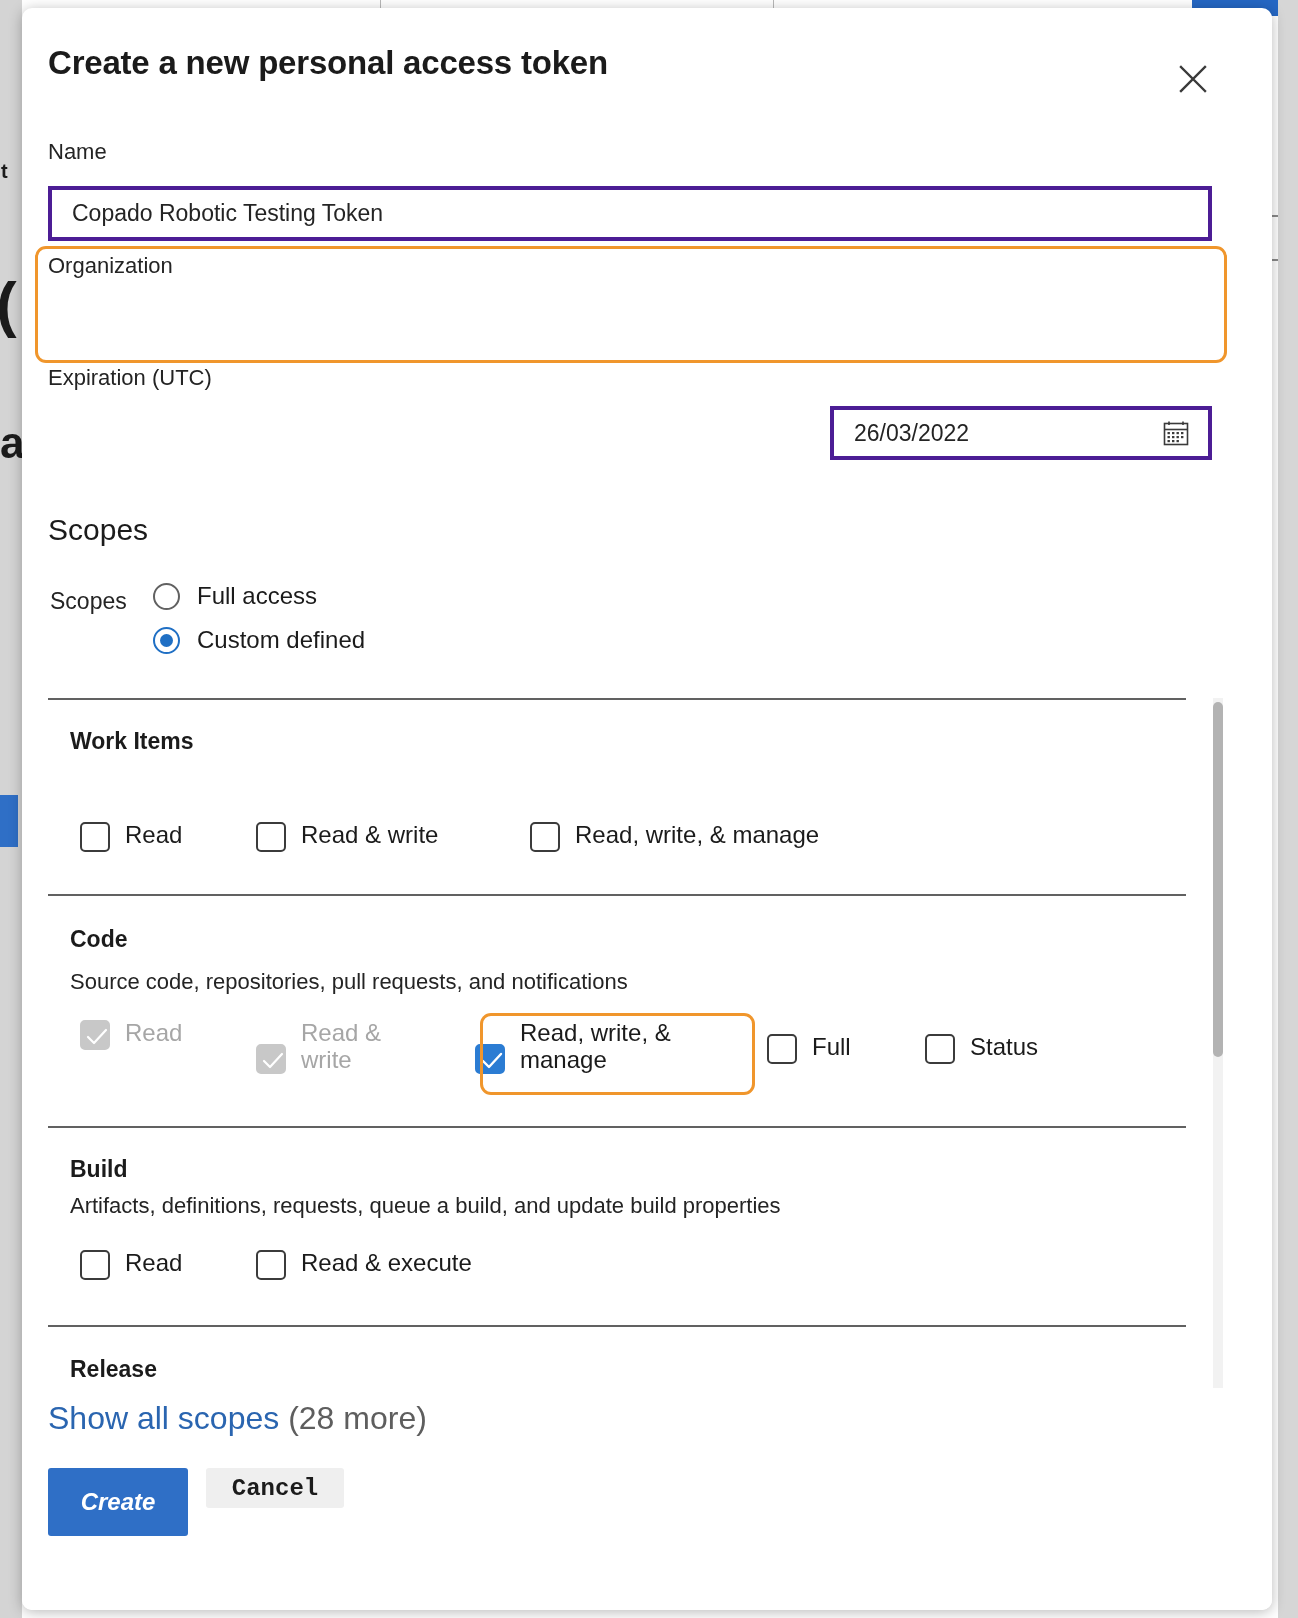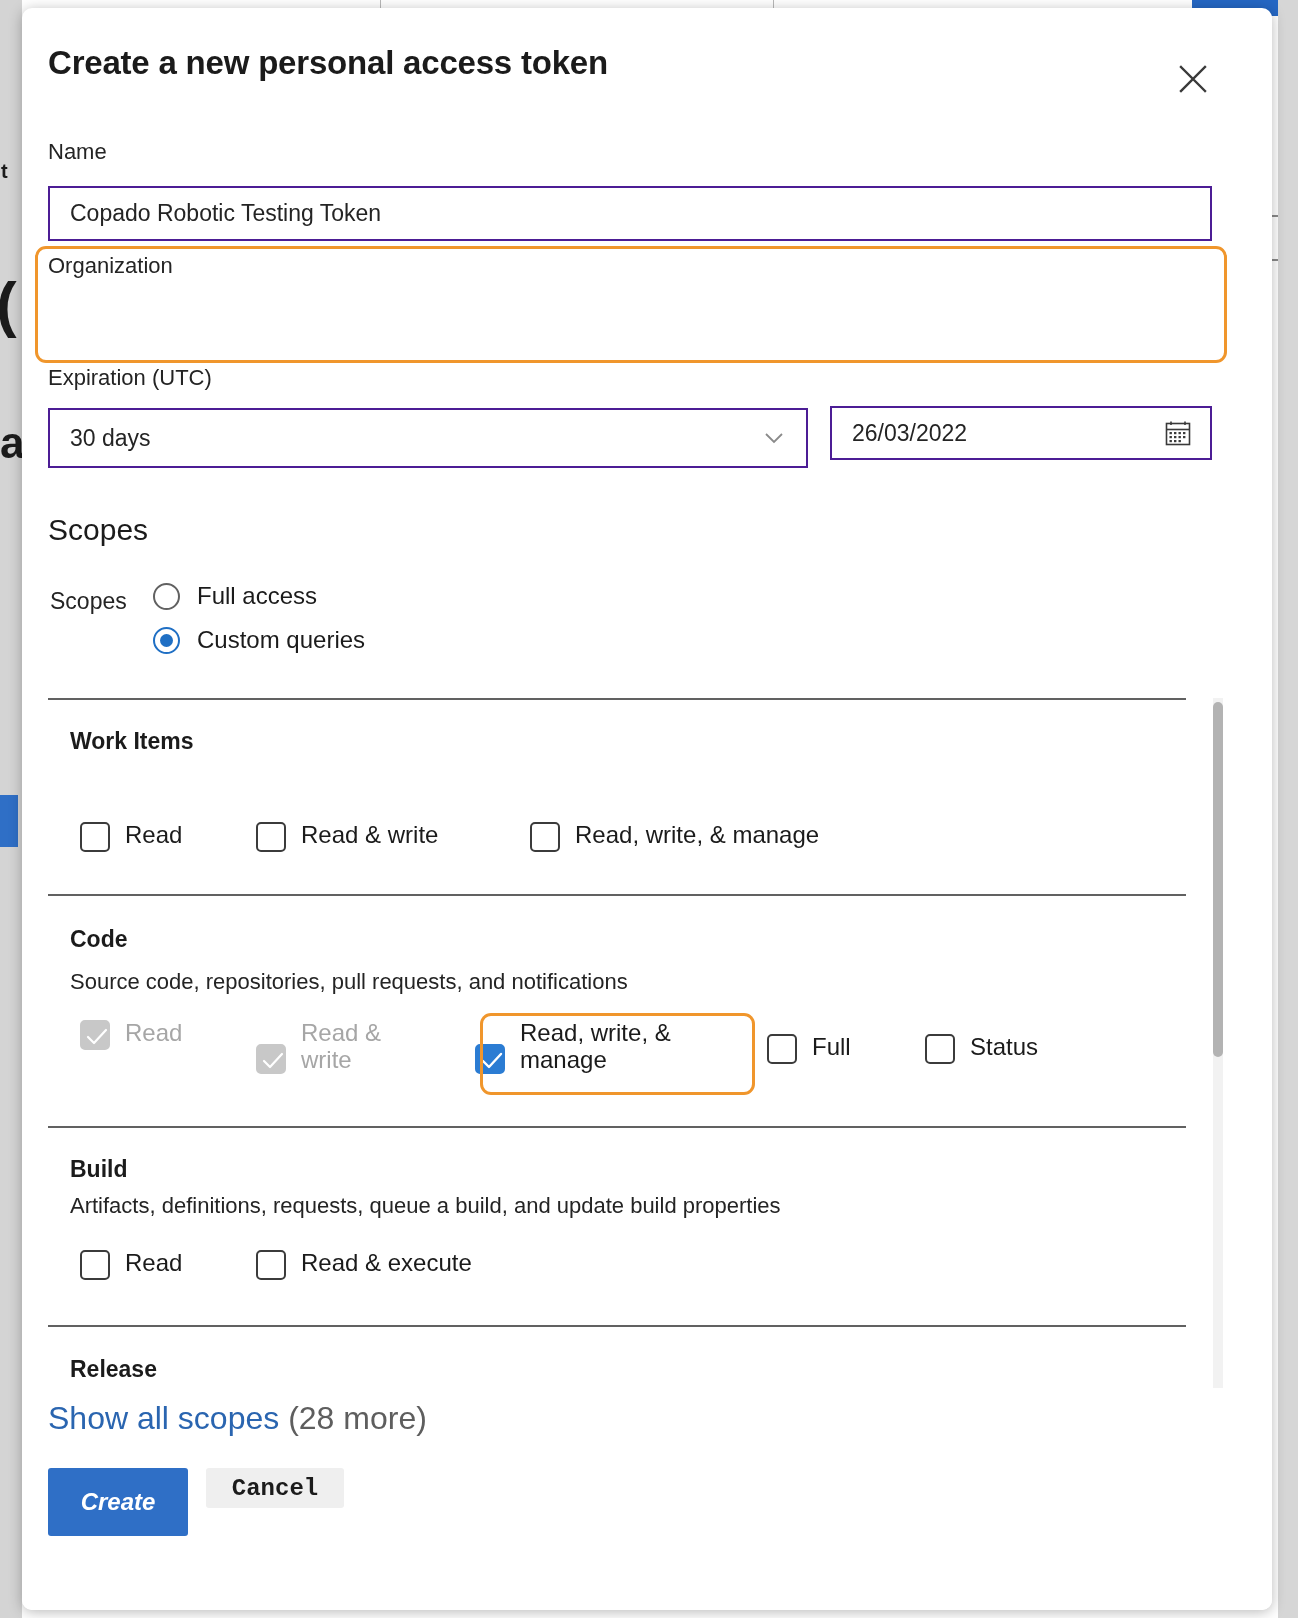--- a/index.html
+++ b/index.html
@@ -41,21 +41,21 @@
     display:flex;align-items:center;justify-content:center;cursor:pointer;
     background:transparent;border:none;padding:0;
   }
   .close-btn svg{display:block;}
 
   .field-label{
     position:absolute;font-size:22px;color:#242424;font-weight:400;
   }
   .textbox{
     position:absolute;box-sizing:border-box;
-    border:2px solid #4c1d95;background:#ffffff;
+    border:4px solid #4c1d95;background:#ffffff;
     display:flex;align-items:center;
     font-size:23px;color:#242424;
   }
   .textbox .val{padding-left:20px;}
   .chev{
     position:absolute;right:20px;top:50%;transform:translateY(-50%);
     width:24px;height:24px;
   }
   .cal{
     position:absolute;right:18px;top:50%;transform:translateY(-50%);
@@ -161,28 +161,20 @@
 
   <div class="field-label" style="left:26px;top:131px;">Name</div>
   <div class="textbox" style="left:26px;top:178px;width:1164px;height:55px;">
     <span class="val">Copado Robotic Testing Token</span>
   </div>
 
   <div class="field-label" style="left:26px;top:245px;">Organization</div>
   <div class="hl-box" style="left:13px;top:238px;width:1192px;height:117px;"></div>
 
   <div class="field-label" style="left:26px;top:357px;">Expiration (UTC)</div>
-  <div class="textbox" style="left:26px;top:400px;width:760px;height:60px;">
-    <span class="val">30 days</span>
-    <span class="chev">
-      <svg width="24" height="24" viewBox="0 0 24 24">
-            <path d="M4 8 L12 16 L20 8" stroke="#8a8a8a" stroke-width="1.8" fill="none"></path>
-          </svg>
-    </span>
-  </div>
   <div class="textbox" style="left:808px;top:398px;width:382px;height:54px;">
     <span class="val">26/03/2022</span>
     <span class="cal">
       <svg width="28" height="28" viewBox="0 0 28 28">
         <rect x="2.5" y="4.5" width="23" height="21" fill="none" stroke="#3a3a3a" stroke-width="1.6"></rect>
         <path d="M2.5 10.5 H25.5" stroke="#3a3a3a" stroke-width="1.6"></path>
         <path d="M7 2.5 V6 M21 2.5 V6" stroke="#3a3a3a" stroke-width="1.6"></path>
         <g fill="#3a3a3a">
           <rect x="5.5" y="13" width="2.4" height="2.2"></rect>
               <rect x="10" y="13" width="2.4" height="2.2"></rect>
@@ -202,21 +194,21 @@
 
   <div class="h-scopes">Scopes</div>
   <div class="radio-label-lead">Scopes</div>
 
   <div class="radio-row" style="left:131px;top:574px;">
     <span class="radio"></span>
     <span class="radio-text">Full access</span>
   </div>
   <div class="radio-row" style="left:131px;top:618px;">
     <span class="radio checked"></span>
-    <span class="radio-text">Custom queries</span>
+    <span class="radio-text">Custom defined</span>
   </div>
 
   <div class="scope-list">
 
     <div class="rule" style="top:0px;"></div>
 
     <div class="grp-title" style="left:22px;top:30px;">Work Items</div>
     <div class="cb-row" style="left:32px;top:124px;">
       <div class="cb-item" style="width:176px;">
         <span class="cb"></span>

